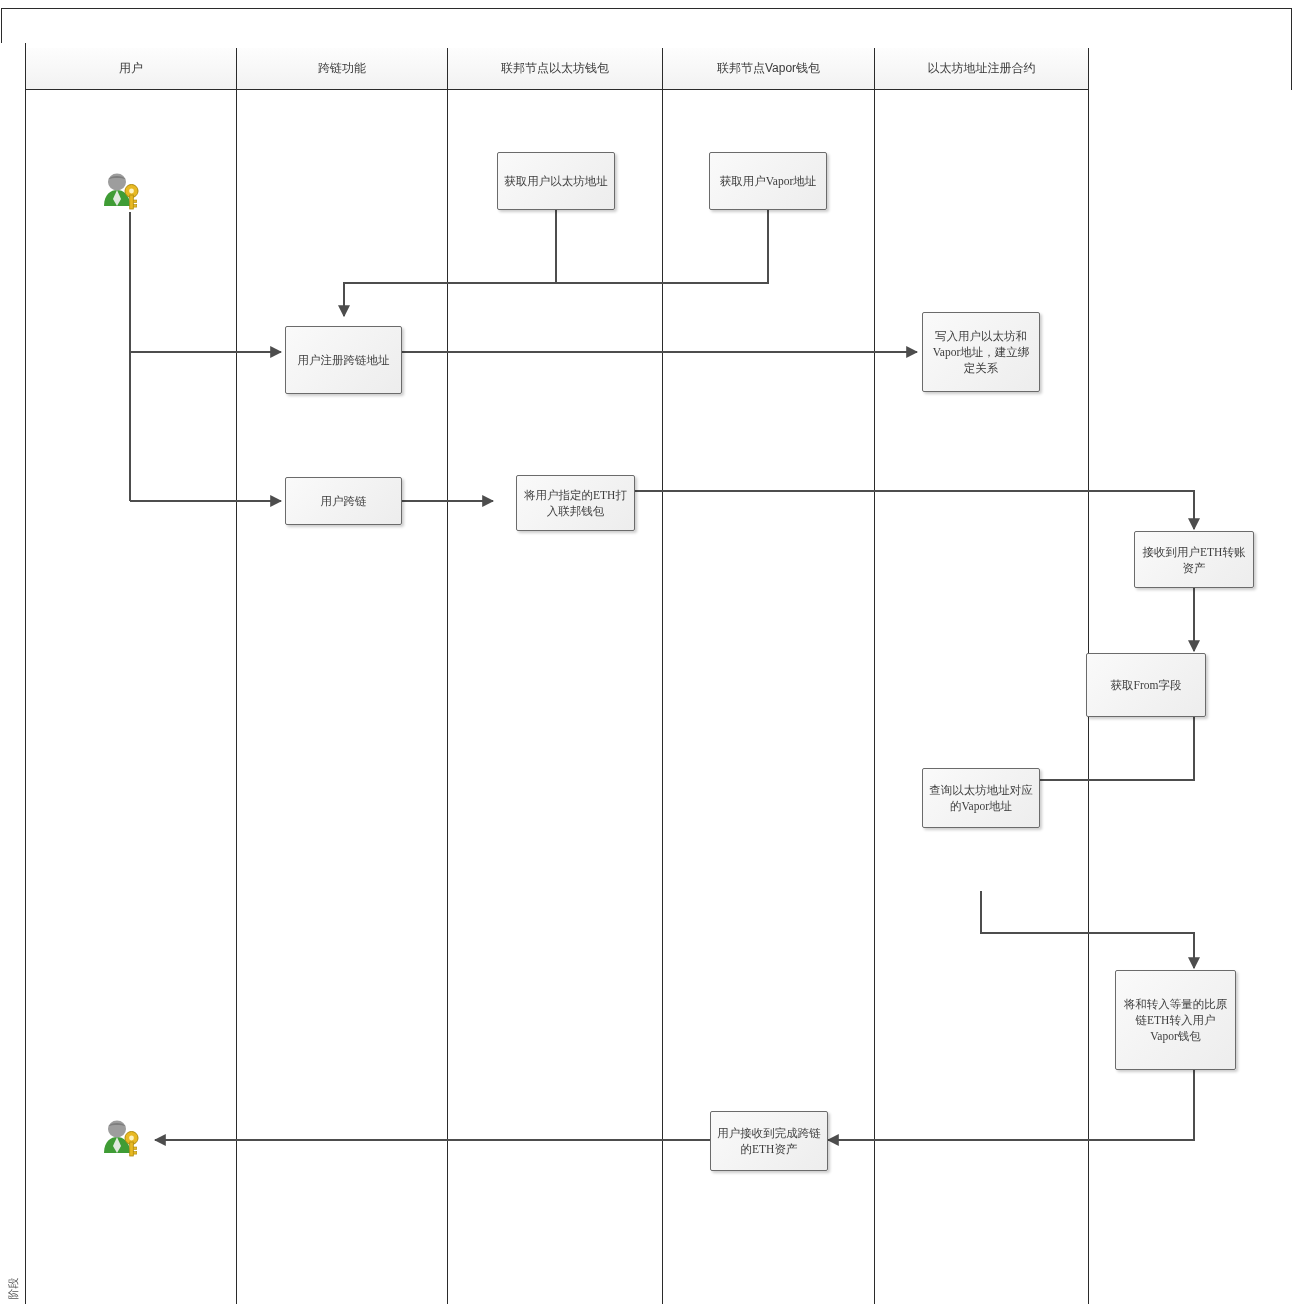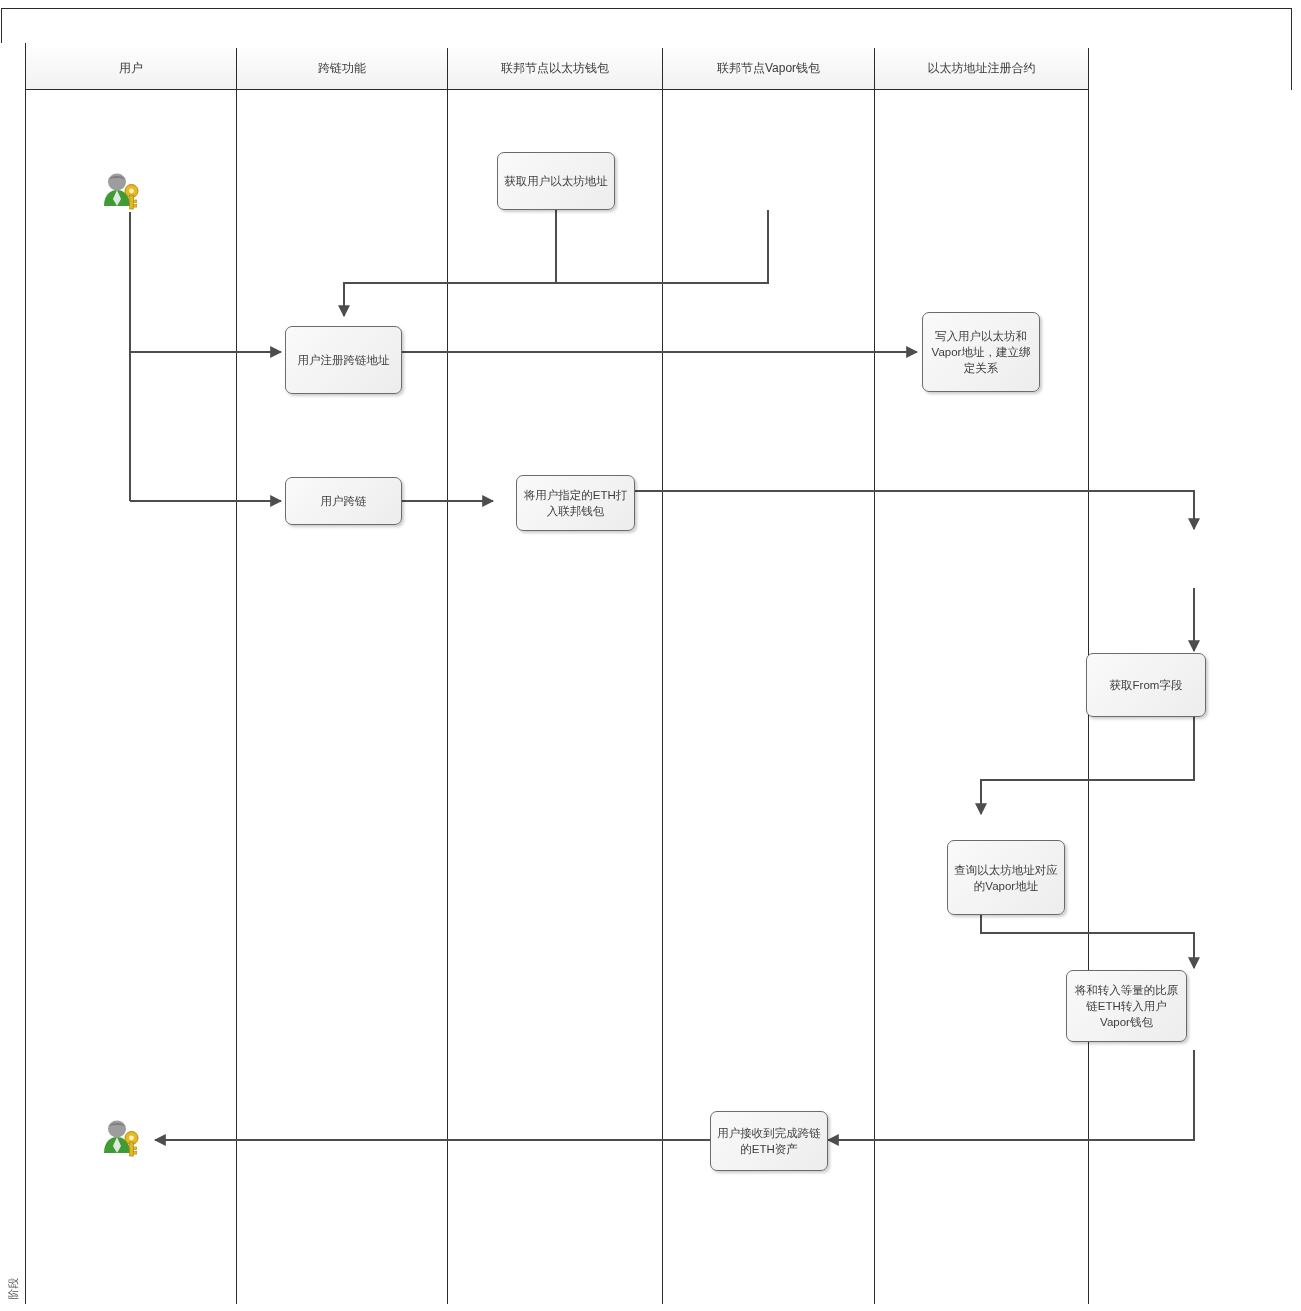--- a/index.html
+++ b/index.html
@@ -83,32 +83,33 @@
     border-right:1px solid #2b2b2b;
     background:#ffffff;
   }
   .lane-body.last{border-right:none;}
 
   
   .node{
     position:absolute;
     box-sizing:border-box;
     border:1px solid #6b6b6b;
-    border-radius:7px;
+    border-radius:2px;
     background:linear-gradient(135deg,#fafafa 0%,#f4f4f4 45%,#ededed 100%);
     box-shadow:2px 2px 3px rgba(0,0,0,0.20);
     color:#3d3d3d;
     font-size:11.5px;
     line-height:16px;
     display:flex;
     align-items:center;
     justify-content:center;
     text-align:center;
     padding:3px 6px;
     z-index:6;
+    font-family:Liberation Serif, serif;
   }
 
   
   .edges{
     position:absolute;
     left:0; top:0;
     width:1301px; height:1311px;
     pointer-events:none;
     z-index:4;
   }
@@ -175,35 +176,37 @@
       <path d="M 981 891 L 981 933 L 1194 933 L 1194 968" marker-end="url(#arr)"></path>
 
       <path d="M 1194 1050 L 1194 1140 L 828 1140" marker-end="url(#arr)"></path>
 
       <path d="M 710 1140 L 155 1140" marker-end="url(#arr)"></path>
     </g>
   </svg>
 
   <div class="node" style="left:497px; top:152px; width:118px; height:58px;">获取用户以太坊地址</div>
 
+  <div class="node" style="left:709px; top:152px; width:118px; height:58px;">获取用户Vapor地址</div>
 
   <div class="node" style="left:285px; top:326px; width:117px; height:68px;">用户注册跨链地址</div>
 
   <div class="node" style="left:922px; top:312px; width:118px; height:80px;">写入用户以太坊和Vapor地址，建立绑定关系</div>
 
   <div class="node" style="left:285px; top:477px; width:117px; height:48px;">用户跨链</div>
 
   <div class="node" style="left:516px; top:475px; width:119px; height:56px;">将用户指定的ETH打入联邦钱包</div>
 
+  <div class="node" style="left:1134px; top:531px; width:120px; height:57px;">接收到用户ETH转账资产</div>
 
   <div class="node" style="left:1086px; top:653px; width:120px; height:64px;">获取From字段</div>
 
-  <div class="node" style="left:922px; top:840px; width:118px; height:75px;margin-left:25px;">查询以太坊地址对应的Vapor地址</div>
-
-  <div class="node" style="left:1066px; top:970px; width:121px; height:72px;">将和转入等量的比原链ETH转入用户Vapor钱包</div>
+  <div class="node" style="left:922px; top:768px; width:118px; height:60px;">查询以太坊地址对应的Vapor地址</div>
+
+  <div class="node" style="left:1115px; top:970px; width:121px; height:100px;">将和转入等量的比原链ETH转入用户Vapor钱包</div>
 
   <div class="node" style="left:710px; top:1111px; width:118px; height:60px;">用户接收到完成跨链的ETH资产</div>
 
   <div class="actor" style="left:100px; top:172px;">
     <svg viewBox="0 0 46 40" width="46" height="40" xmlns="http://www.w3.org/2000/svg">
 
       <path d="M 4 34 C 4 22 11 18 17 18 C 23 18 30 22 30 34 Z" fill="#3f9c35"></path>
       <path d="M 17 18 L 13 27 L 17 34 L 21 27 Z" fill="#f2f2f2" opacity="0.9"></path>
 
       <ellipse cx="17" cy="10" rx="9" ry="8.5" fill="#9d9d9d"></ellipse>

